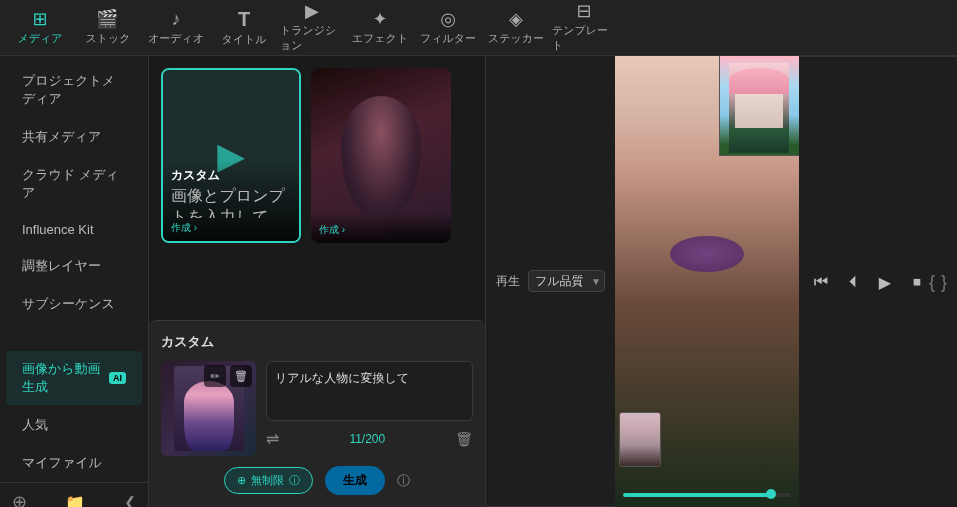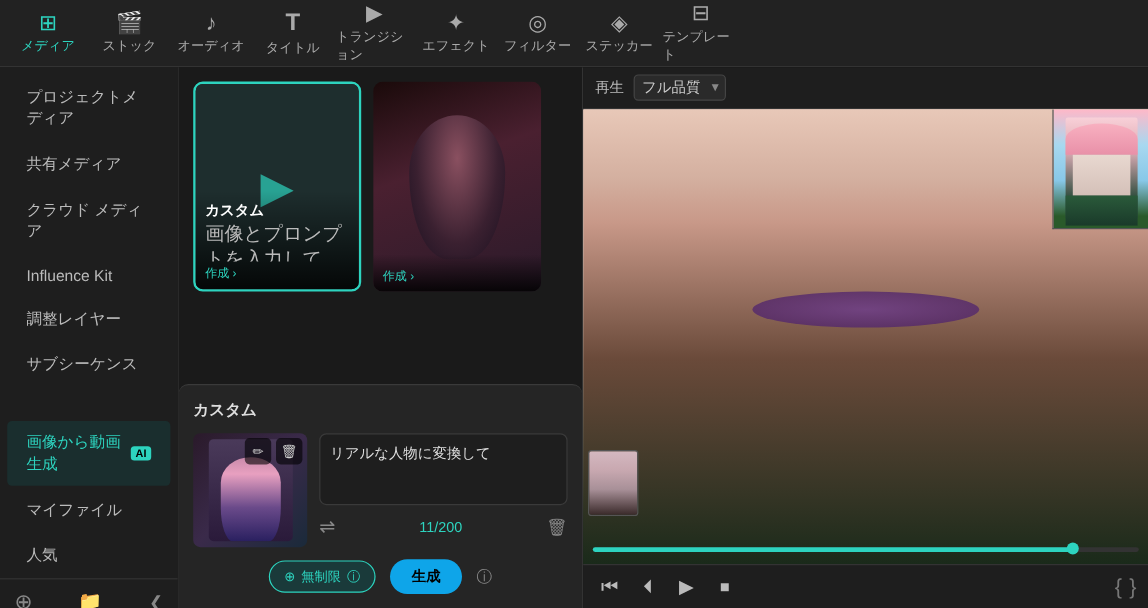--- a/index.html
+++ b/index.html
@@ -293,21 +293,21 @@
       color: #2dd4bf;
       border-radius: 20px;
       padding: 5px 12px;
       font-size: 11px;
       cursor: pointer;
       display: flex;
       align-items: center;
       gap: 5px;
     }
     .btn-generate {
-      background: #0ea5e9;
+      background: #0369a1;
       border: none;
       color: #000;
       border-radius: 20px;
       padding: 6px 18px;
       font-size: 12px;
       font-weight: bold;
       cursor: pointer;
       display: flex;
       align-items: center;
       gap: 5px;
@@ -317,21 +317,21 @@
       font-size: 13px;
       cursor: pointer;
     }
 
     
     .right-panel {
       width: 472px;
       background: #141414;
       border-left: 1px solid #333;
       display: flex;
-      flex-direction: column;
+      flex-direction: row;
       flex-shrink: 0;
     }
     .playback-bar {
       display: flex;
       align-items: center;
       gap: 8px;
       padding: 6px 10px;
       background: #1e1e1e;
       border-bottom: 1px solid #333;
       flex-shrink: 0;
@@ -561,24 +561,24 @@
       <span>調整レイヤー</span>
     </div>
     <div class="sidebar-item">
       <span>サブシーケンス</span>
     </div>
     <div class="sidebar-item active" style="display:flex;align-items:center;justify-content:space-between;margin-top:28px;">
       <span>画像から動画生成</span>
       <span style="background:#2dd4bf;color:#000;font-size:9px;font-weight:bold;padding:1px 4px;border-radius:3px;margin-left:4px;">AI</span>
     </div>
     <div class="sidebar-item">
+      <span>人気</span>
+    </div>
+    <div class="sidebar-item">
       <span>マイファイル</span>
-    </div>
-    <div class="sidebar-item">
-      <span>人気</span>
     </div>
 
     <div style="margin-top:auto; padding: 8px 12px; border-top:1px solid #333; display:flex; align-items:center; justify-content:space-between;">
       <span style="color:#888;font-size:18px;cursor:pointer;">⊕</span>
       <span style="color:#888;font-size:16px;cursor:pointer;">📁</span>
       <span style="color:#888;font-size:14px;cursor:pointer;">❮</span>
     </div>
   </div>
 
   <div class="content">

